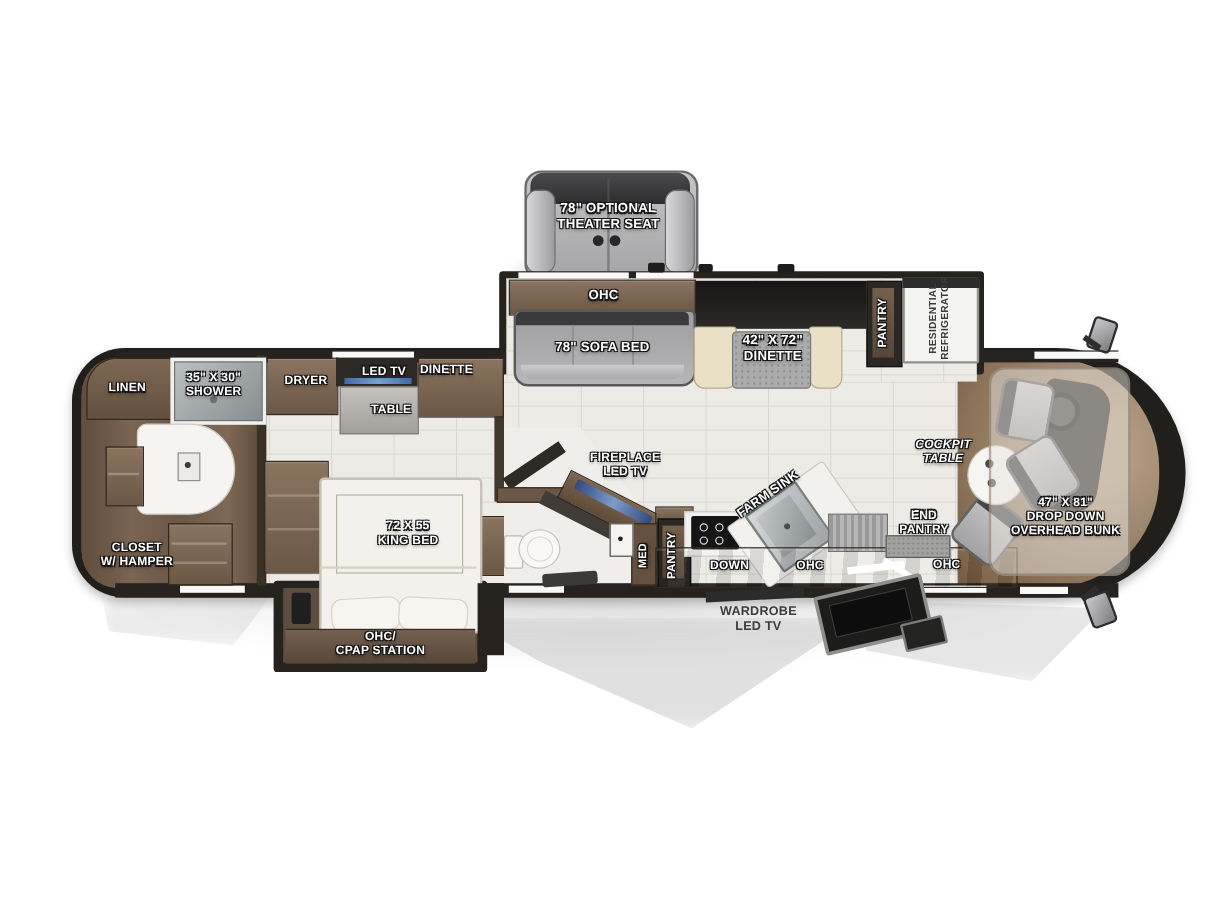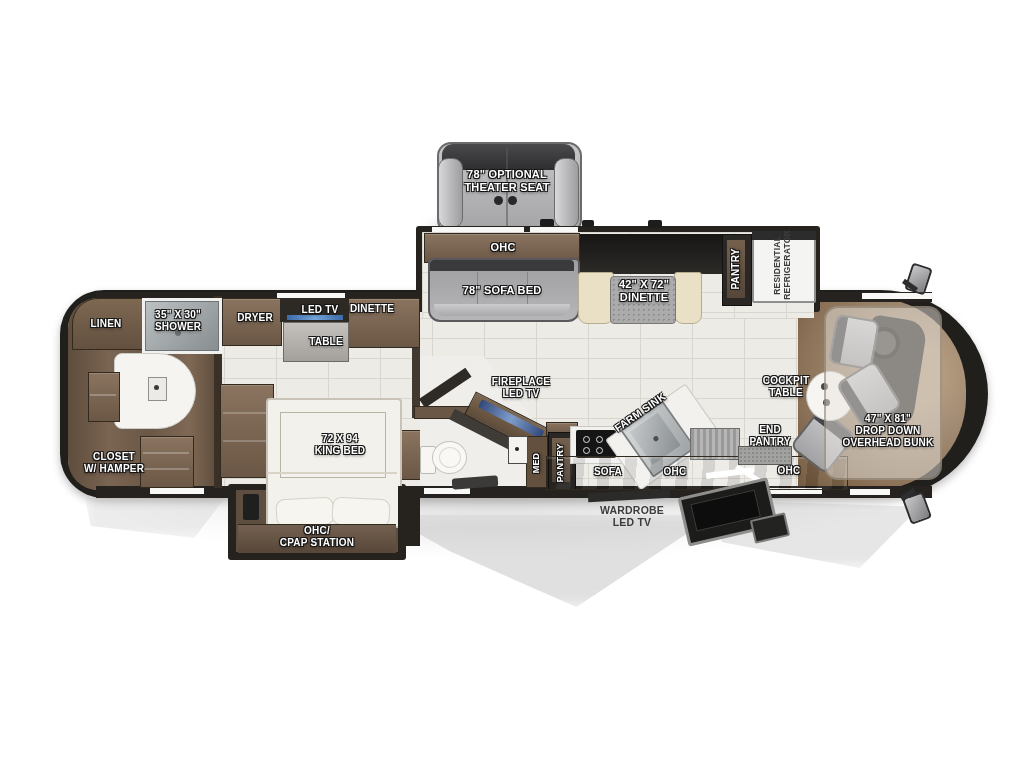--- a/index.html
+++ b/index.html
@@ -197,33 +197,33 @@
 REFRIGERATOR</div>
   <div class="lbl" style="left:106px;top:324px;">LINEN</div>
   <div class="lbl" style="left:178px;top:321px;">35" X 30"
 SHOWER</div>
   <div class="lbl" style="left:255px;top:318px;">DRYER</div>
   <div class="lbl" style="left:320px;top:310px;">LED TV</div>
   <div class="lbl" style="left:372px;top:309px;">DINETTE</div>
   <div class="lbl" style="left:326px;top:342px;">TABLE</div>
   <div class="lbl" style="left:114px;top:463px;">CLOSET
 W/ HAMPER</div>
-  <div class="lbl" style="left:340px;top:445px;">72 X 94
+  <div class="lbl" style="left:340px;top:445px;">72 X 55
 KING BED</div>
   <div class="lbl" style="left:521px;top:388px;">FIREPLACE
 LED TV</div>
   <div class="lbl v" style="left:536px;top:463px;font-size:9px;">MED</div>
   <div class="lbl v" style="left:560px;top:463px;font-size:9.5px;">PANTRY</div>
-  <div class="lbl" style="left:608px;top:472px;">SOFA</div>
+  <div class="lbl" style="left:608px;top:472px;">DOWN</div>
   <div class="lbl" style="left:675px;top:472px;">OHC</div>
   <div class="lbl farm" style="left:640px;top:412px;">FARM SINK</div>
   <div class="lbl" style="left:770px;top:436px;">END
 PANTRY</div>
   <div class="lbl" style="left:789px;top:471px;">OHC</div>
-  <div class="lbl" style="left:786px;top:387px;">COCKPIT
+  <div class="lbl" style="left:786px;top:377px;font-style:italic;">COCKPIT
 TABLE</div>
   <div class="lbl" style="left:888px;top:431px;">47" X 81"
 DROP DOWN
 OVERHEAD BUNK</div>
   <div class="lbl" style="left:317px;top:537px;">OHC/
 CPAP STATION</div>
   <div class="lbl dk" style="left:632px;top:516px;font-size:10.5px;">WARDROBE
 LED TV</div>
 
 </div>

